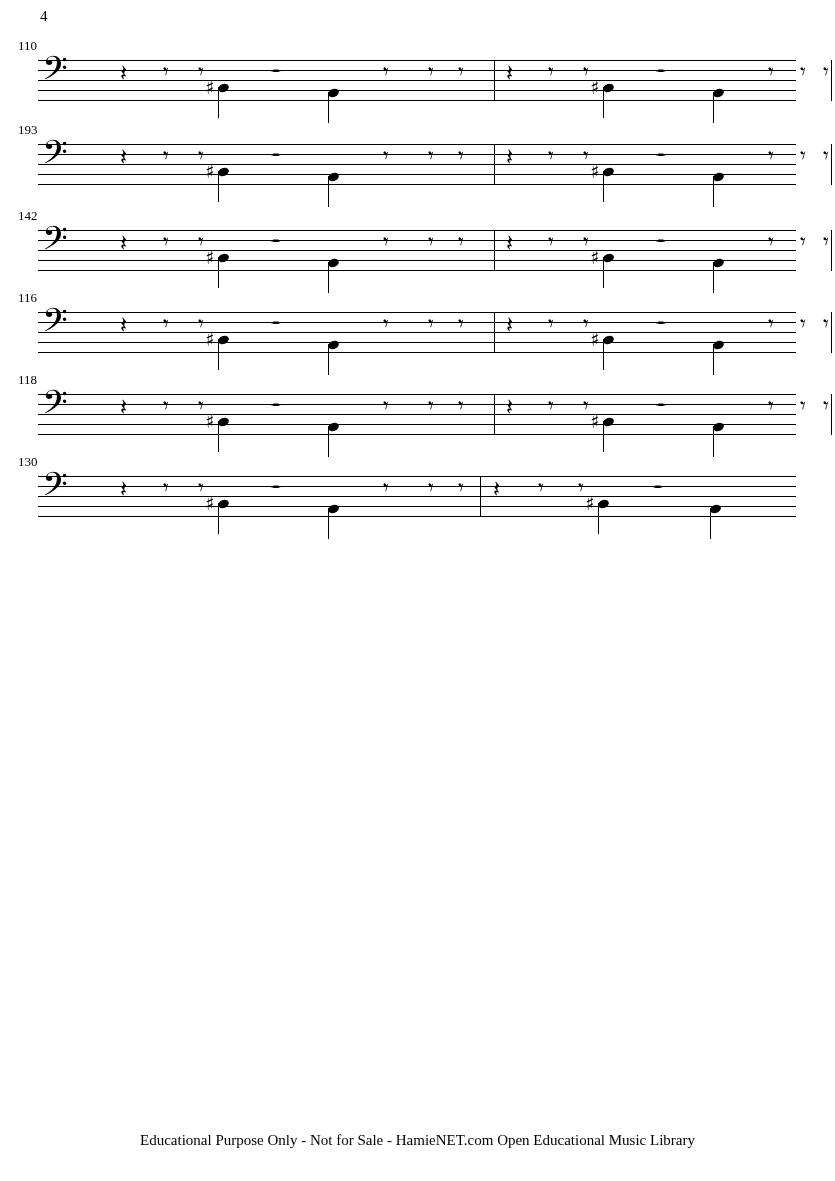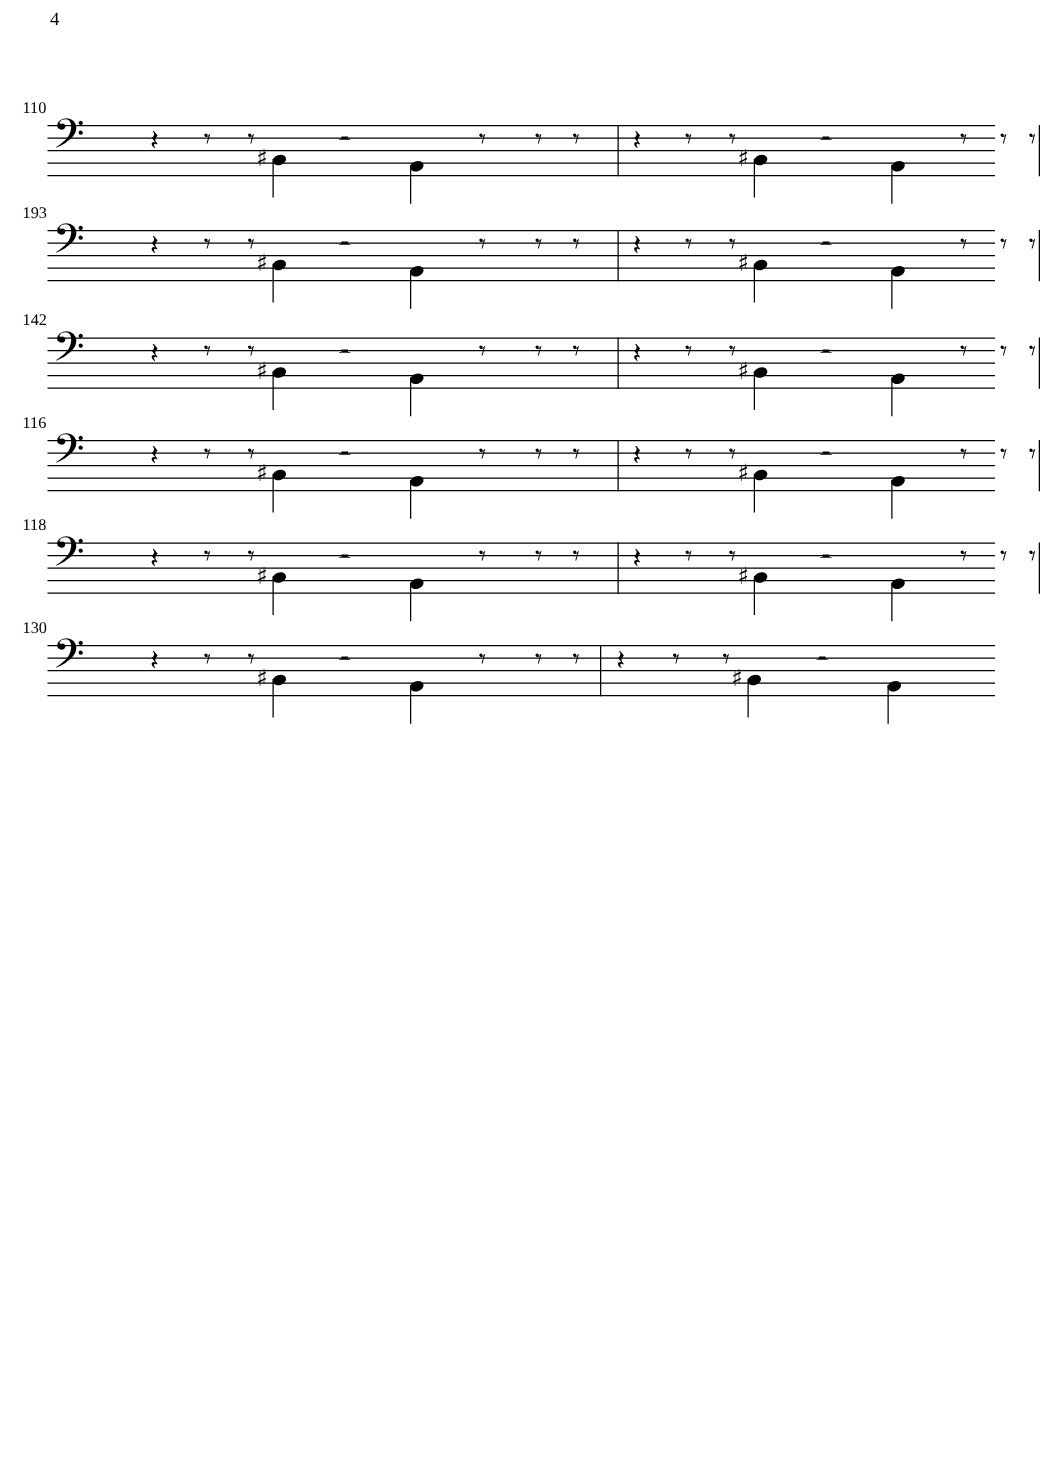--- a/index.html
+++ b/index.html
@@ -26,21 +26,20 @@
     left: 40px;
     top: 8px;
     font-size: 15px;
     font-family: "Liberation Serif", serif;
   }
   .system {
     position: absolute;
     left: 0;
     width: 835px;
     height: 78px;
-    margin-top: 40px;
   }
   .measure-label {
     position: absolute;
     left: 18px;
     top: 0px;
     font-size: 13px;
     font-family: "Liberation Serif", serif;
   }
   .staff {
     position: absolute;
@@ -405,14 +404,15 @@
           <div class="sharp" style="left: 547px; top: 18px;">♯</div>
           <div class="sym rest4" style="left: 615px; top: 0px;">𝄼</div>
           <div class="note" style="left: 672px; top: 29px;">
             <div class="head"></div>
             <div class="stem"></div>
           </div>
         </div>
       </div>
     </div>
 
+  <div class="footer">Educational Purpose Only - Not for Sale - HamieNET.com Open Educational Music Library</div>
 
 </div>
 
 </body></html>

